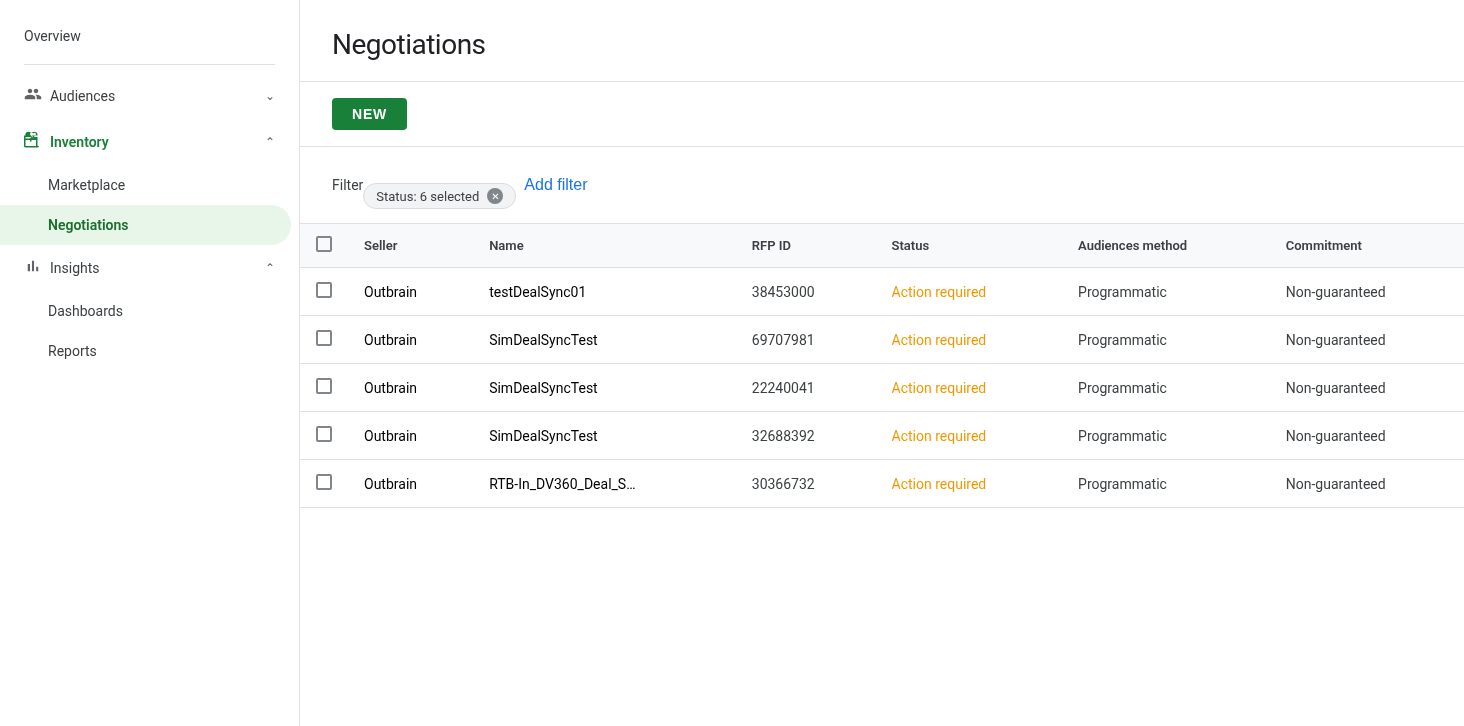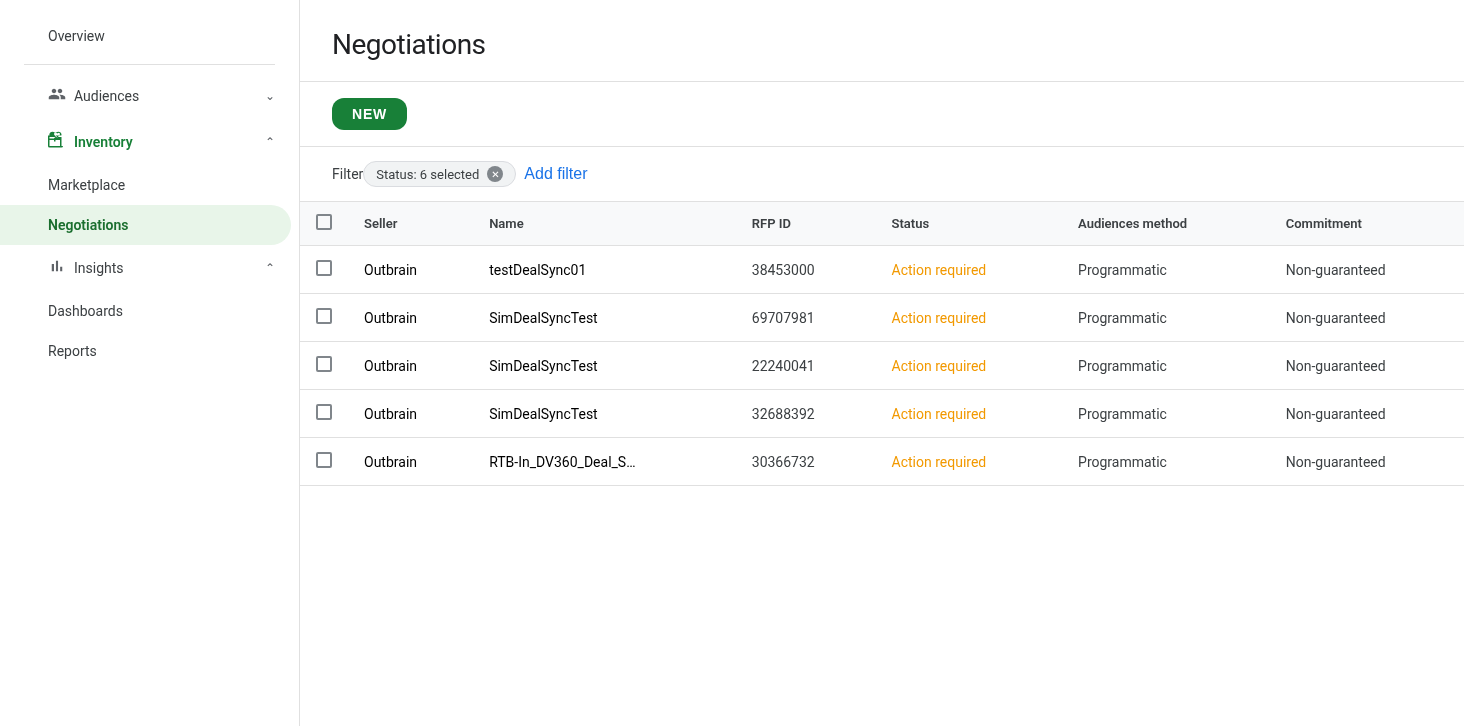--- a/index.html
+++ b/index.html
@@ -27,21 +27,21 @@
     }
     .sidebar-item.active {
       background: #e8f5e9;
       color: #1e7e34;
       font-weight: 600;
       border-radius: 0 24px 24px 0;
       margin-right: 8px;
     }
     .sidebar-item.active .sidebar-label { color: #1a6e2e; }
     .sidebar-item.indent { padding-left: 48px; }
-    .sidebar-item.top-level { font-size: 14px; margin-left: 24px; }
+    .sidebar-item.top-level { font-size: 14px; }
     .sidebar-divider { border: none; border-top: 1px solid #e0e0e0; margin: 8px 24px; }
     .sidebar-chevron { margin-left: auto; font-size: 12px; color: #5f6368; }
     .sidebar-icon { font-size: 16px; color: #5f6368; }
     .sidebar-icon.green { color: #188038; }
 
     
     .main {
       flex: 1;
       background: #fff;
       display: flex;
@@ -62,21 +62,21 @@
       padding: 16px 32px;
       border-bottom: 1px solid #e0e0e0;
       display: flex;
       align-items: center;
       gap: 12px;
     }
     .btn-new {
       background: #188038;
       color: #fff;
       border: none;
-      border-radius: 12px;
+      border-radius: 4px;
       padding: 8px 20px;
       font-size: 14px;
       font-weight: 600;
       letter-spacing: 0.8px;
       cursor: pointer;
       text-transform: uppercase;
     }
 
     
     .filter-bar {
@@ -95,20 +95,21 @@
       display: flex;
       align-items: center;
       gap: 6px;
       background: #f1f3f4;
       border: 1px solid #dadce0;
       border-radius: 16px;
       padding: 4px 12px;
       font-size: 13px;
       color: #3c4043;
       cursor: pointer;
+      margin-top: 22px;
     }
     .filter-chip-close {
       display: flex;
       align-items: center;
       justify-content: center;
       width: 16px;
       height: 16px;
       background: #80868b;
       border-radius: 50%;
       color: #fff;

